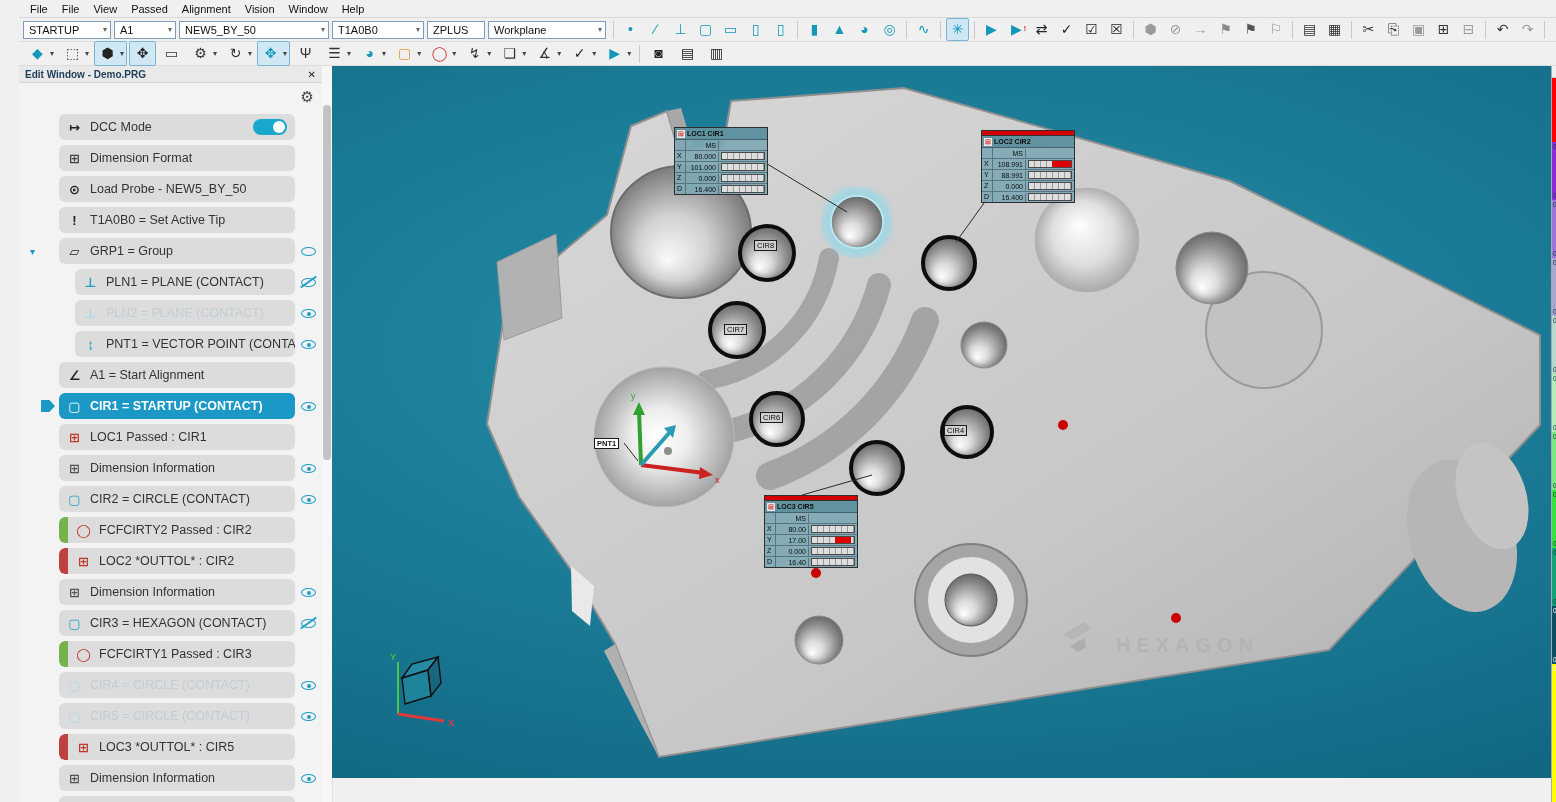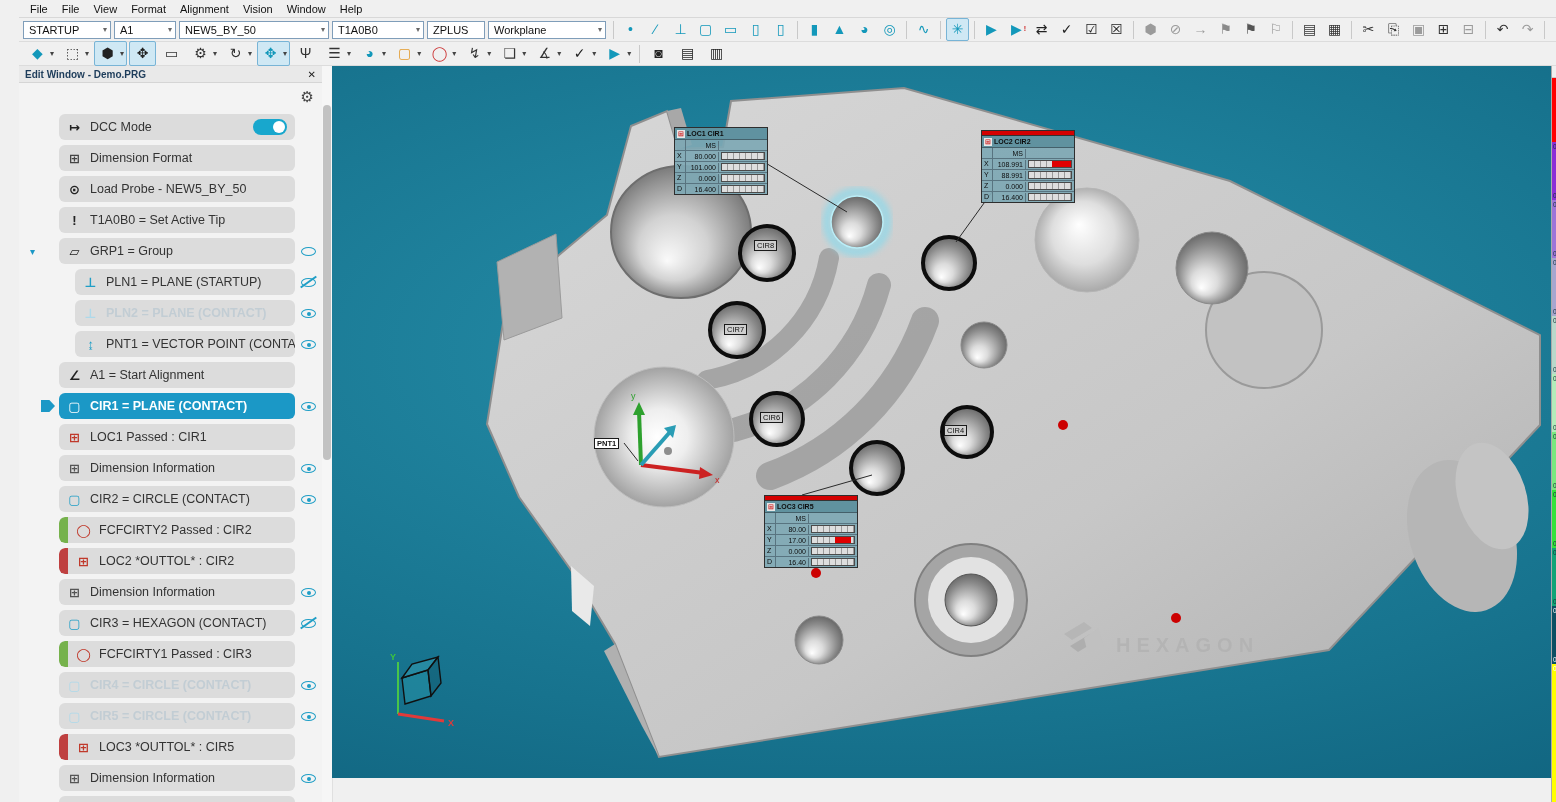--- a/index.html
+++ b/index.html
@@ -39,21 +39,21 @@
   .sb-list{position:absolute;left:0;top:48px;width:100%;}
   .sb-row{position:relative;display:flex;align-items:center;height:26px;margin-bottom:5px;}
   .pill{height:26px;border-radius:6px;background:#dcdcdc;display:flex;align-items:center;
     padding:0 8px;box-sizing:border-box;margin-left:40px;width:238px;overflow:hidden;white-space:nowrap;position:relative;}
   .sb-row.indent .pill{margin-left:56px;width:222px;}
   .pill .picon{font-size:13px;margin-right:8px;width:15px;text-align:center;flex:0 0 auto;font-weight:bold;}
   .pill .plabel{font-size:12.5px;color:#333;}
   .sb-row.selected .pill{background:#1b98c6;}
   .sb-row.selected .plabel{color:#fff;font-weight:bold;}
   .sb-row.selected .picon{color:#fff !important;}
-  .sb-row.disabled .plabel{color:#c2cdd4;font-weight:bold;}
+  .sb-row.disabled .plabel{color:#c2cdd4;}
   .sb-row.disabled .picon{color:#aed9ea !important;}
   .pill.bar-green::before,.pill.bar-red::before{content:"";position:absolute;left:0;top:0;bottom:0;width:9px;
     border-radius:6px 0 0 6px;}
   .pill.bar-green::before{background:#76b24c;}
   .pill.bar-red::before{background:#bf4040;}
   .pill.bar-green,.pill.bar-red{padding-left:17px;}
   .expander{position:absolute;left:11px;color:#1b98c6;font-size:10px;}
   .marker{position:absolute;left:22px;width:14px;height:12px;background:#1b98c6;
     clip-path:polygon(0 0,60% 0,100% 50%,60% 100%,0 100%);}
   .tog{width:34px;height:16px;border-radius:8px;background:#18a7cd;position:relative;margin-left:auto;flex:0 0 auto;}
@@ -109,21 +109,21 @@
     border-top:3px solid transparent;border-bottom:3px solid transparent;}
 </style>
 </head>
 <body>
 
 <div class="app">
   <div class="menubar" id="menubar">
       <span class="menu-item">File</span>
       <span class="menu-item">File</span>
       <span class="menu-item">View</span>
-      <span class="menu-item">Format</span>
+      <span class="menu-item">Passed</span>
       <span class="menu-item">Alignment</span>
       <span class="menu-item">Vision</span>
       <span class="menu-item">Window</span>
       <span class="menu-item">Help</span>
     </div>
   <div class="toolbar tb1" id="toolbar1">
       <div class="combo" style="width: 88px;">
         <span>STARTUP</span>
         <span class="caret">▾</span>
       </div>
@@ -317,21 +317,21 @@
             <span class="picon" style="color: rgb(34, 34, 34);">▱</span>
             <span class="plabel">GRP1 = Group</span>
           </div>
           <div class="eyeslot">
             <span class="eye "></span>
           </div>
         </div>
         <div class="sb-row indent">
           <div class="pill">
             <span class="picon" style="color: rgb(31, 158, 198);">⊥</span>
-            <span class="plabel">PLN1 = PLANE (STARTUP)</span>
+            <span class="plabel">PLN1 = PLANE (CONTACT)</span>
           </div>
           <div class="eyeslot">
             <span class="eye off"></span>
           </div>
         </div>
         <div class="sb-row indent disabled">
           <div class="pill">
             <span class="picon" style="color: rgb(31, 158, 198);">⊥</span>
             <span class="plabel">PLN2 = PLANE (CONTACT)</span>
           </div>
@@ -352,21 +352,21 @@
           <div class="pill">
             <span class="picon" style="color: rgb(34, 34, 34);">∠</span>
             <span class="plabel">A1 = Start Alignment</span>
           </div>
           <div class="eyeslot"></div>
         </div>
         <div class="sb-row selected">
           <span class="marker"></span>
           <div class="pill">
             <span class="picon" style="color: rgb(31, 158, 198);">▢</span>
-            <span class="plabel">CIR1 = PLANE (CONTACT)</span>
+            <span class="plabel">CIR1 = STARTUP (CONTACT)</span>
           </div>
           <div class="eyeslot">
             <span class="eye on"></span>
           </div>
         </div>
         <div class="sb-row">
           <div class="pill">
             <span class="picon" style="color: rgb(192, 57, 43);">⊞</span>
             <span class="plabel">LOC1 Passed : CIR1</span>
           </div>

